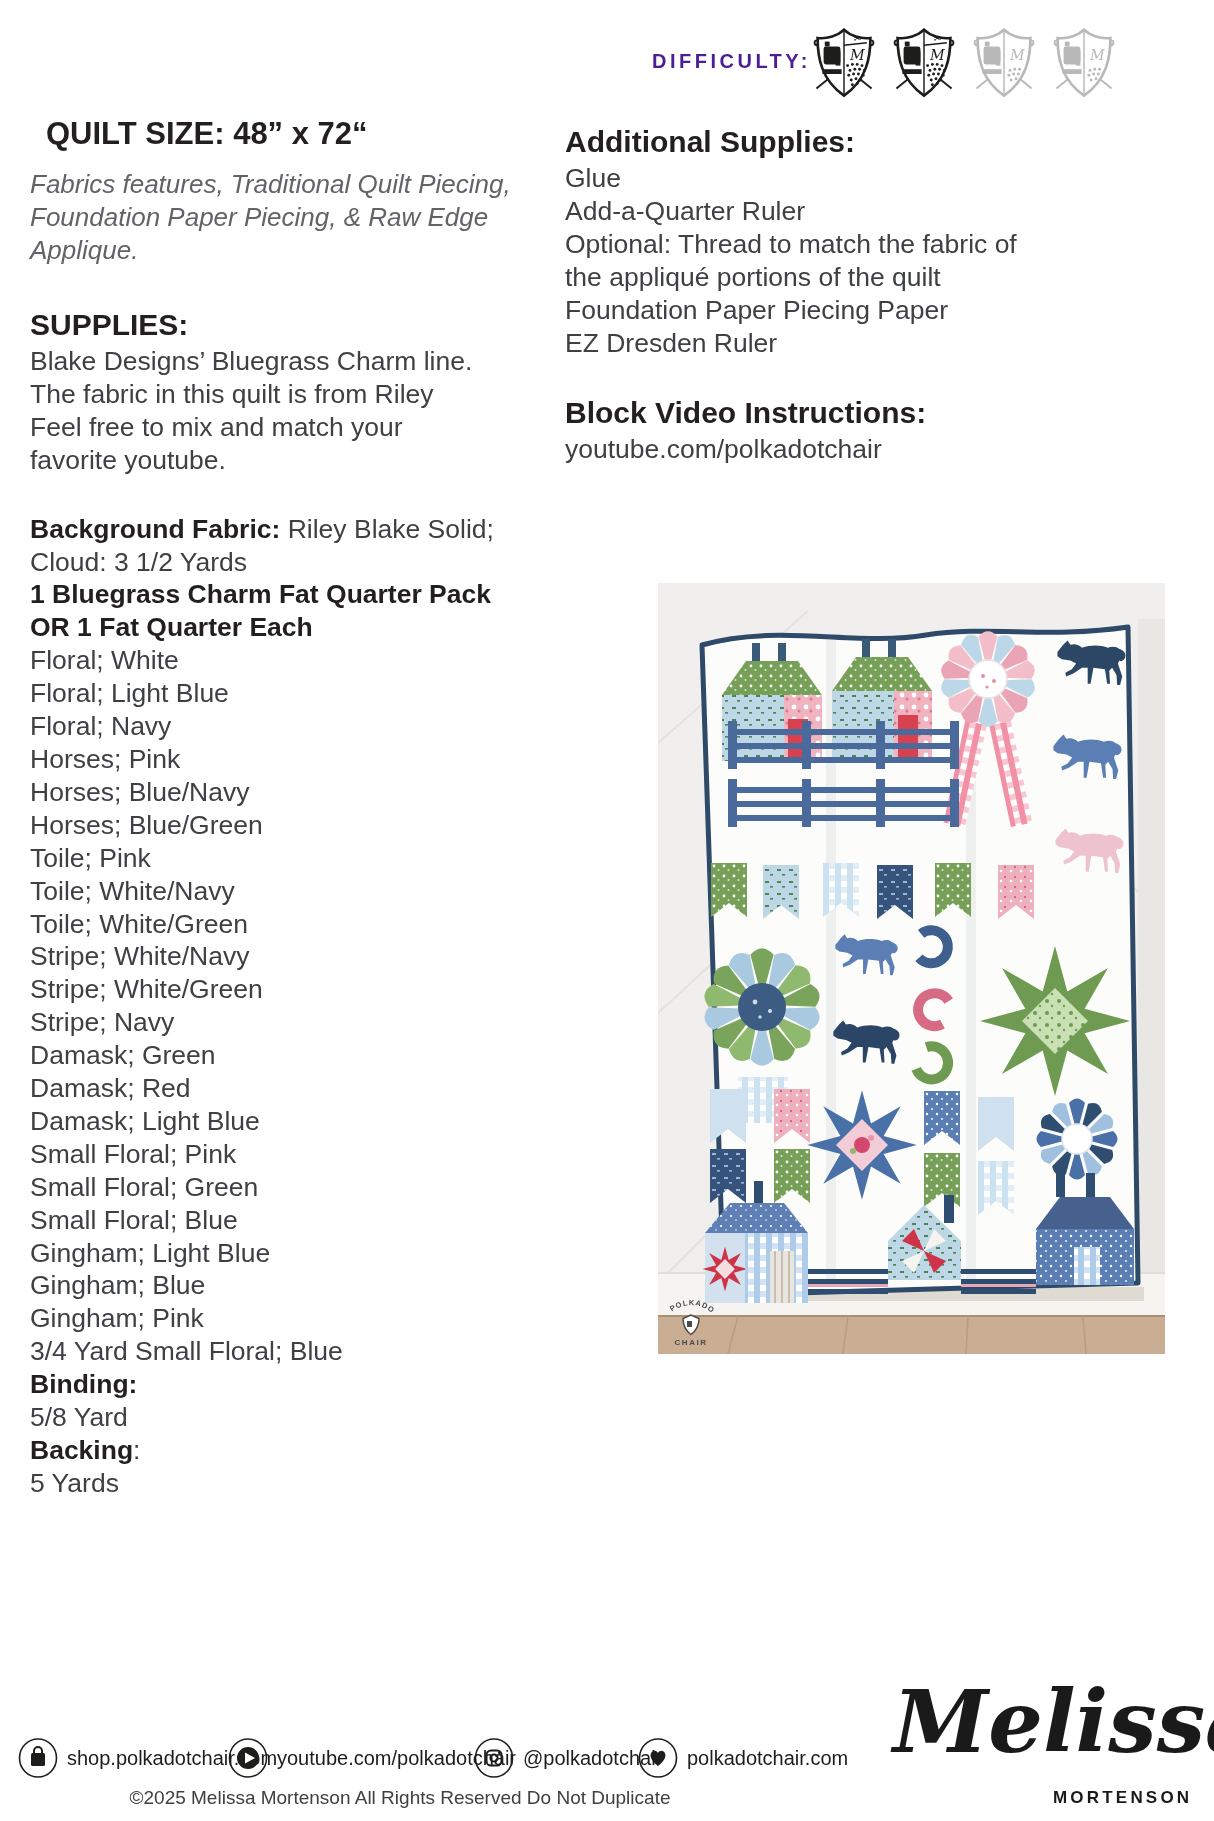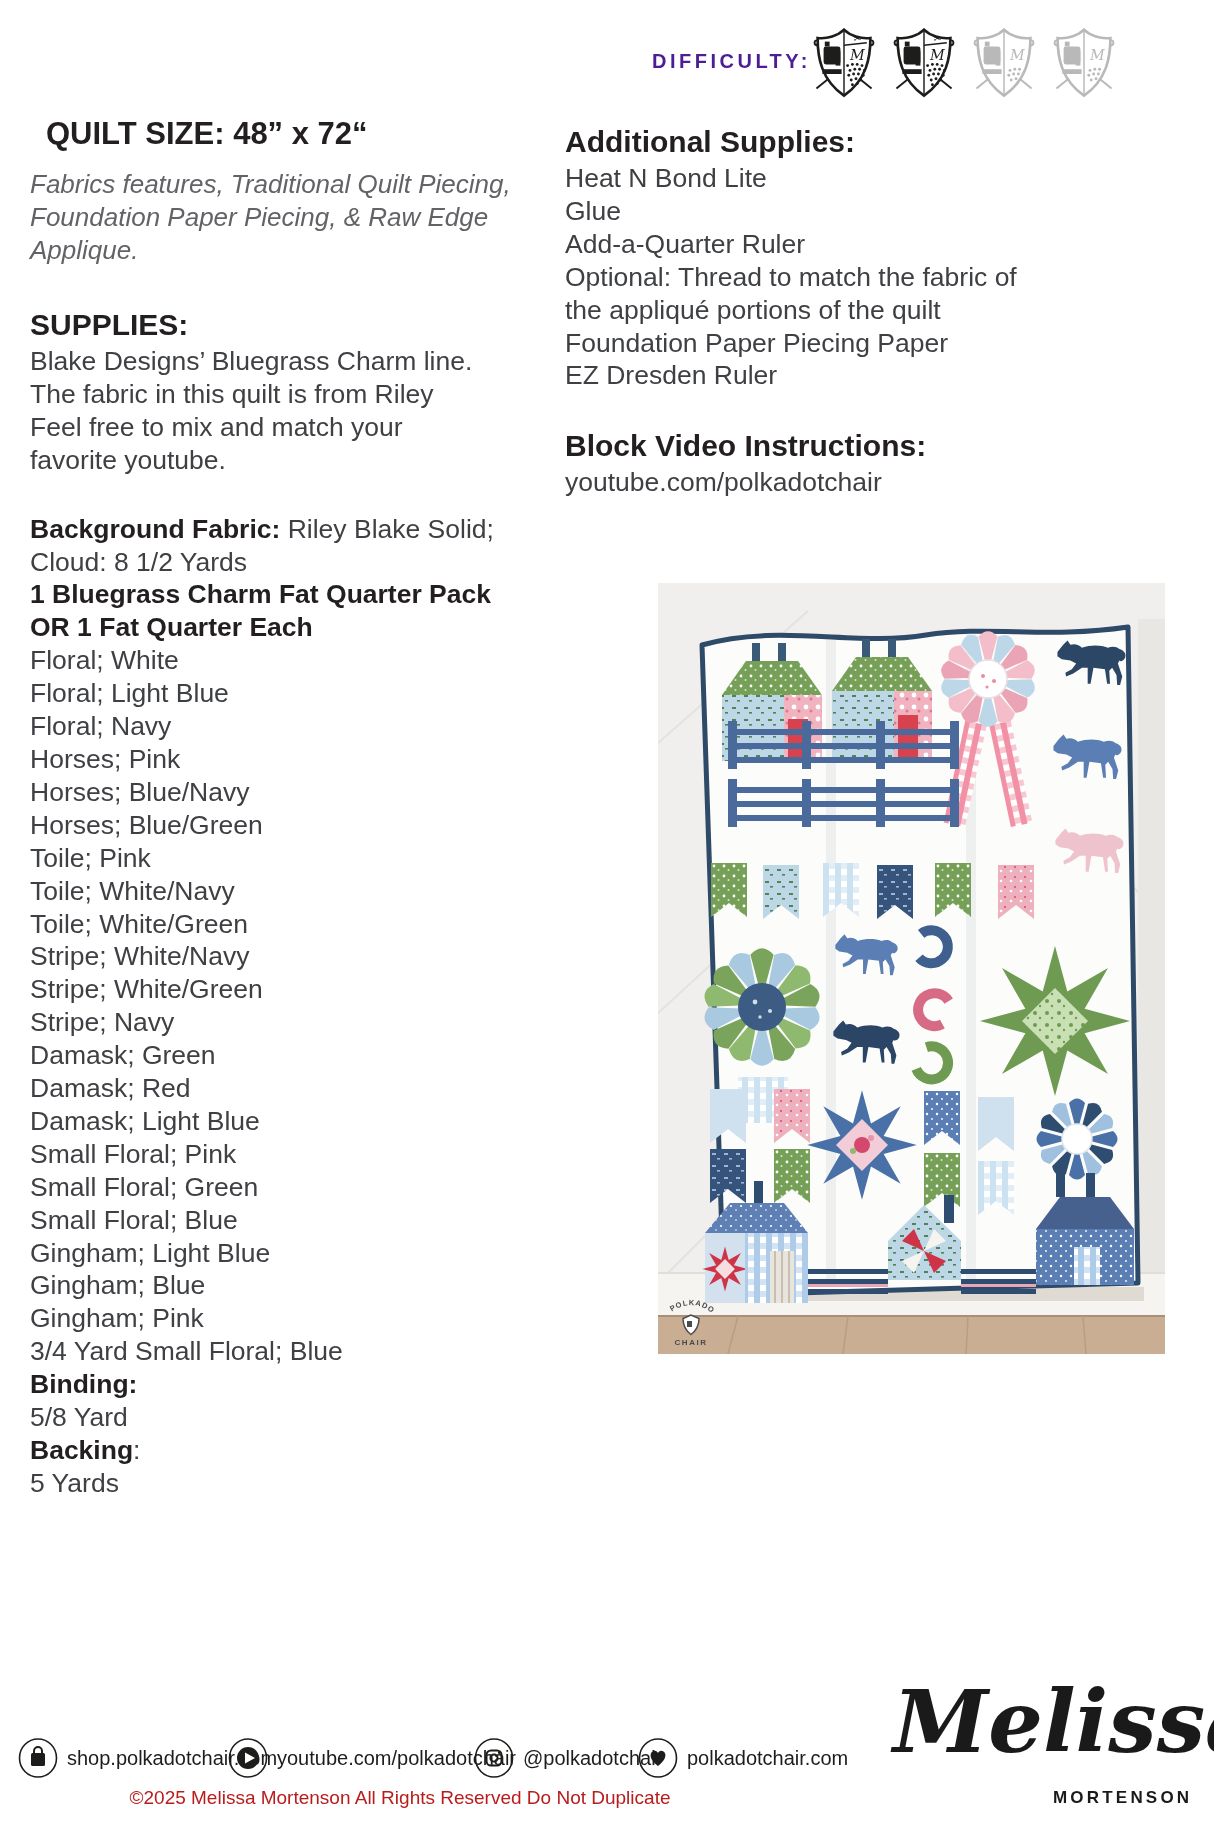--- a/index.html
+++ b/index.html
@@ -22,21 +22,21 @@
   .b{font-weight:700;color:#231f20;}
   .gap36{height:36px;}
   .gap28{height:28px;}
   
   .photo{position:absolute;left:658px;top:583px;width:507px;height:771px;}
   
   .flink{position:absolute;display:flex;align-items:center;gap:9px;top:1738px;}
   .flink svg{width:40px;height:40px;}
   .flink-label{font-size:20px;color:#1d1d1b;}
   .copyright{position:absolute;left:120px;top:1787px;width:560px;text-align:center;
-        font-size:19px;color:#b91c1c;}
+        font-size:19px;color:#404040;}
   .logo-script{position:absolute;left:893px;top:1672px;font-family:"DejaVu Serif",serif;
         font-style:italic;font-weight:700;font-size:86px;color:#1a1a1a;line-height:100px;}
   .logo-caps{position:absolute;left:1053px;top:1788px;font-size:17px;font-weight:600;
         letter-spacing:3.2px;color:#1a1a1a;}
 </style>
 </head>
 <body>
 
 <div class="page">
 
@@ -178,21 +178,21 @@
     <div class="h1">QUILT SIZE: 48” x 72“</div>
     <div class="sub">Fabrics features, Traditional Quilt Piecing,</div>
     <div class="sub">Foundation Paper Piecing, &amp; Raw Edge Applique.</div>
     <div class="h2">SUPPLIES:</div>
     <div class="line">Blake Designs’ Bluegrass Charm line.</div>
     <div class="line">The fabric in this quilt is from Riley</div>
     <div class="line">Feel free to mix and match your</div>
     <div class="line">favorite youtube.</div>
     <div class="gap36"></div>
     <div class="line"><span class="b">Background Fabric:</span><span> Riley Blake Solid;</span></div>
-    <div class="line">Cloud: 8 1/2 Yards</div>
+    <div class="line">Cloud: 3 1/2 Yards</div>
     <div class="line b">1 Bluegrass Charm Fat Quarter Pack</div>
     <div class="line b">OR 1 Fat Quarter Each</div>
     <div class="line">Floral; White</div>
     <div class="line">Floral; Light Blue</div>
     <div class="line">Floral; Navy</div>
     <div class="line">Horses; Pink</div>
     <div class="line">Horses; Blue/Navy</div>
     <div class="line">Horses; Blue/Green</div>
     <div class="line">Toile; Pink</div>
     <div class="line">Toile; White/Navy</div>
@@ -211,21 +211,20 @@
     <div class="line">Gingham; Pink</div>
     <div class="line">3/4 Yard Small Floral; Blue</div>
     <div class="line b">Binding:</div>
     <div class="line">5/8 Yard</div>
     <div class="line"><span class="b">Backing</span><span>:</span></div>
     <div class="line">5 Yards</div>
   </div>
 
   <div class="right-col">
     <div class="h2" style="margin-top:16px;">Additional Supplies:</div>
-    <div class="line">Heat N Bond Lite</div>
     <div class="line">Glue</div>
     <div class="line">Add-a-Quarter Ruler</div>
     <div class="line">Optional: Thread to match the fabric of</div>
     <div class="line">the appliqué portions of the quilt</div>
     <div class="line">Foundation Paper Piecing Paper</div>
     <div class="line">EZ Dresden Ruler</div>
     <div class="gap28"></div>
     <div class="h2" style="margin-top:8px;">Block Video Instructions:</div>
     <div class="line">youtube.com/polkadotchair</div>
   </div>

